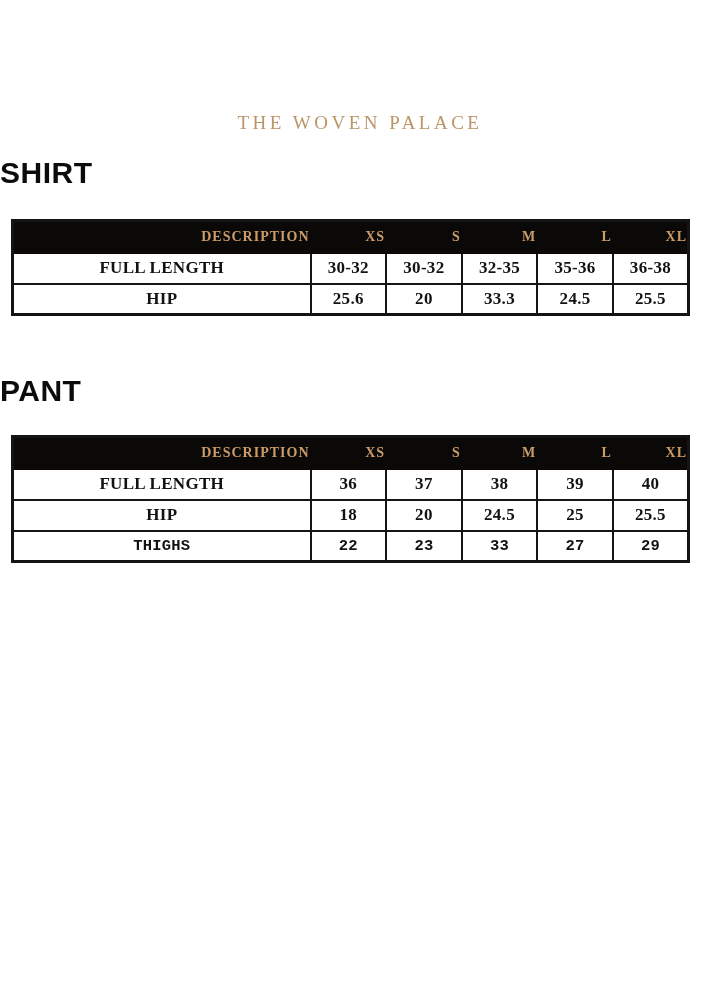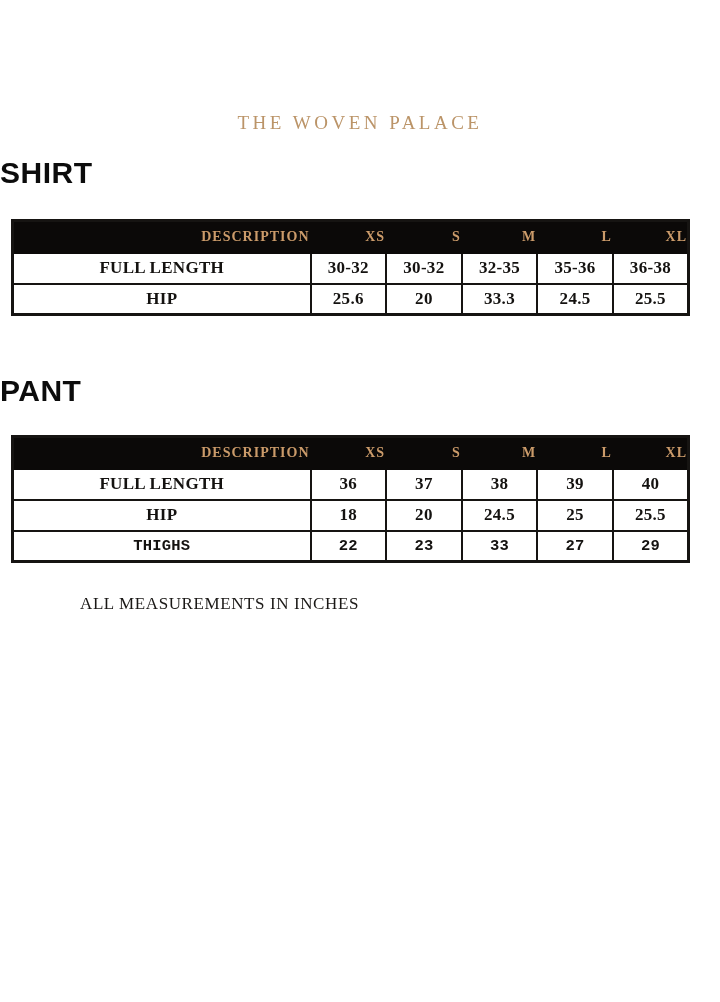--- a/index.html
+++ b/index.html
@@ -177,15 +177,14 @@
             <td>22</td>
             <td>23</td>
             <td>33</td>
             <td>27</td>
             <td>29</td>
           </tr>
         </tbody>
       </table>
   </section>
 
-  <div class="footer-note">ALL MEASUREMENTS IN INCHES</div>
 
 </div>
 
 </body></html>

